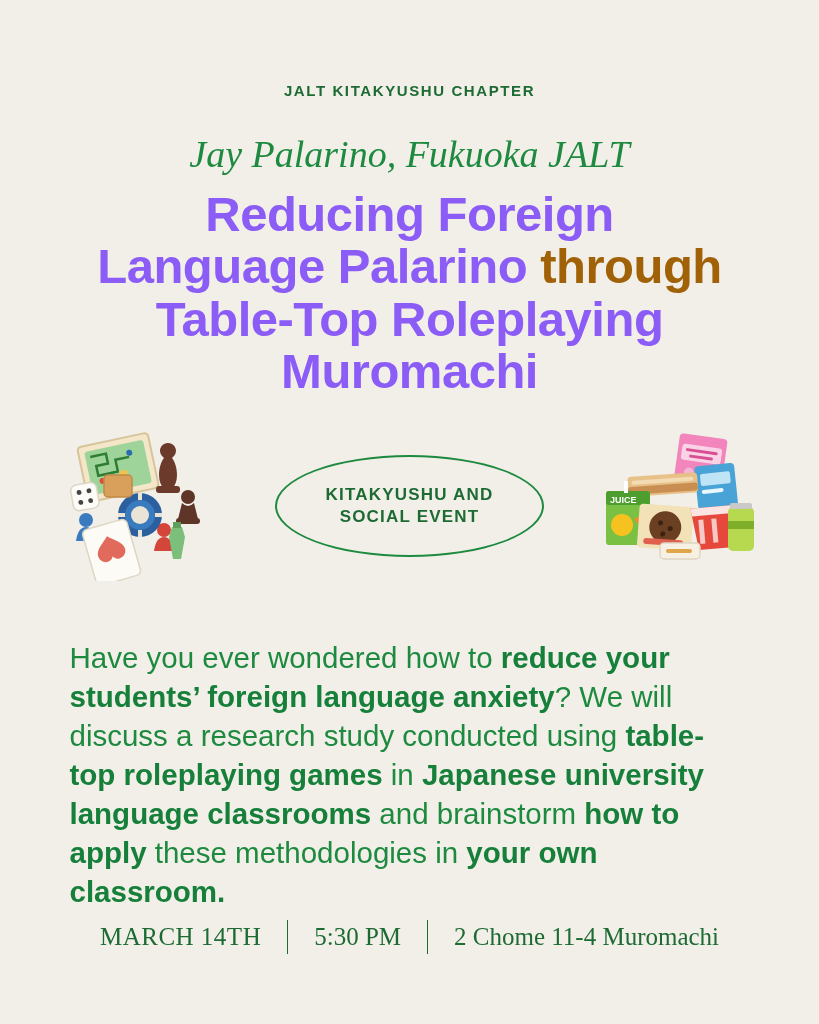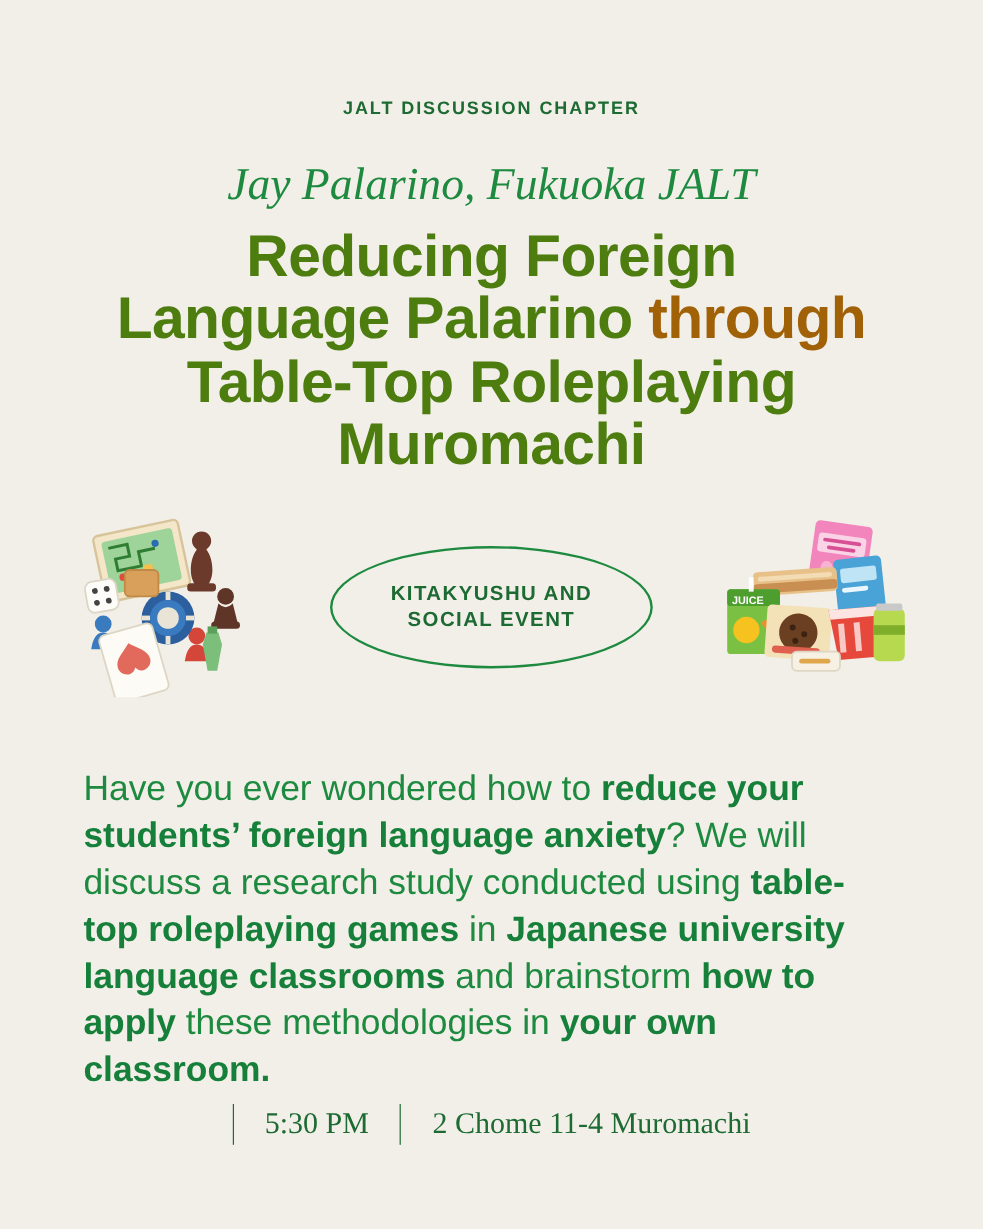--- a/index.html
+++ b/index.html
@@ -51,21 +51,21 @@
     margin-top: 12px;
     width: 700px;
     text-align: center;
     font-size: 49px;
     font-weight: bold;
     line-height: 1.07;
     color: #1d8a3f;
     letter-spacing: -0.5px;
   }
   .title .dark {
-    color: #4d7c0f;
+    color: #8b5cf6;
   }
   .title .light {
     color: #a16207;
   }
 
   
   .mid-row {
     margin-top: 34px;
     width: 700px;
     height: 150px;
@@ -132,21 +132,21 @@
   }
   .footer .date {
     letter-spacing: 0.5px;
   }
 </style>
 </head>
 <body>
 
 <div class="poster">
 
-  <div class="kicker">JALT DISCUSSION CHAPTER</div>
+  <div class="kicker">JALT KITAKYUSHU CHAPTER</div>
 
   <div class="presenter">Jay Palarino, Fukuoka JALT</div>
 
   <div class="title">
     <span class="dark">Reducing Foreign</span><br>
     <span class="dark">Language Palarino</span><span class="light"> through</span><br>
     <span class="dark">Table-Top Roleplaying</span><br>
     <span class="dark">Muromachi</span>
   </div>
 
@@ -288,19 +288,20 @@
       </svg>
     </div>
 
   </div>
 
   <div class="body-text">
     <span>Have you ever wondered how to </span><b>reduce your students’ foreign language anxiety</b><span>? We will discuss a research study conducted using </span><b>table-top roleplaying games</b><span> in </span><b>Japanese university language classrooms</b><span> and brainstorm </span><b>how to apply</b><span> these methodologies in </span><b>your own classroom.</b>
   </div>
 
   <div class="footer">
+    <span class="date">MARCH 14TH</span>
     <span class="sep"></span>
     <span>5:30 PM</span>
     <span class="sep"></span>
     <span>2 Chome 11-4 Muromachi</span>
   </div>
 
 </div>
 
 </body></html>

